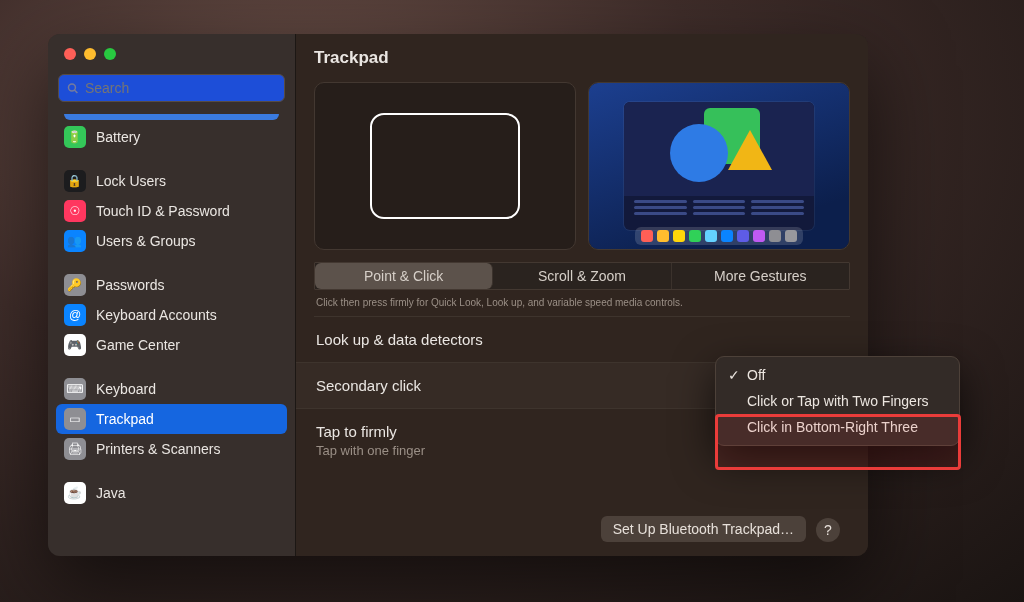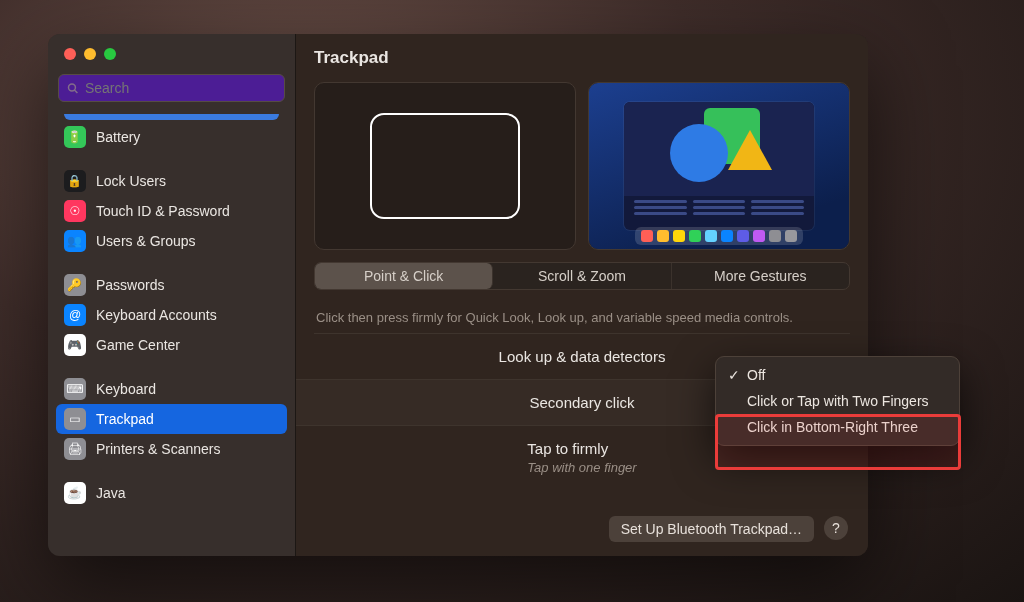--- a/index.html
+++ b/index.html
@@ -41,21 +41,21 @@
     padding: 14px 0 14px 16px;
   }
   .traffic span { width: 12px; height: 12px; border-radius: 50%; }
   .tl-close { background: #fe5f57; }
   .tl-min { background: #febc2e; }
   .tl-max { background: #28c840; }
   .search-wrap { padding: 0 10px 10px; }
   .search {
     display: flex;
     align-items: center;
-    background: #4c1d95;
+    background: #1d4ed8;
     border: 1px solid #574c44;
     border-radius: 6px;
     height: 28px;
     padding: 0 8px;
     color: #8f867e;
   }
   .search svg { margin-right: 6px; opacity:.7 }
   .search input {
     background: transparent; border: none; outline: none;
     color: #d6cfc8; font-size: 14px; width: 100%;
@@ -139,49 +139,49 @@
   .dp-art .tr { position:absolute; left:104px; top:28px; width:0; height:0;
      border-left:22px solid transparent; border-right:22px solid transparent; border-bottom:40px solid #f1b615;}
   .dp-lines { height:34px; padding:4px 10px; display:flex; gap:6px;}
   .dp-lines div{flex:1; display:flex; flex-direction:column; gap:3px;}
   .dp-lines span{height:3px; background:#3a4a86; border-radius:2px; display:block;}
   .dp-dock { position:absolute; bottom:4px; left:50%; transform:translateX(-50%);
     display:flex; gap:4px; padding:3px 6px; background:rgba(255,255,255,.15); border-radius:6px;}
   .dp-dock i { width:12px; height:12px; border-radius:3px;}
   
   .seg {
-    margin: 0 18px 17px;
+    margin: 0 18px 4px;
     background:#2a231f;
     border:1px solid #433831;
-    border-radius:7px;
+    border-radius:1px;
     display:flex;
     height:28px;
     font-size:14px;
   }
   .seg-item { flex:1; display:flex; align-items:center; justify-content:center; color:#d6cfc8; border-right:1px solid #3b322c;}
   .seg-item:last-child{border-right:none;}
   .seg-item.active { background:#5c524b; border-radius:6px;}
   .scroll-section { padding: 0 18px; }
-  .desc { font-size:13px; color:#9a8f86; line-height:1.35; padding:2px 2px 6px;}
+  .desc { font-size:10px; color:#9a8f86; line-height:1.35; padding:2px 2px 6px;}
   .row {
-    display:flex; align-items:center; justify-content:center;
+    display:flex; align-items:center; justify-content:space-between;
     padding: 14px 2px;
     border-top:1px solid #3e342d;
     font-size:15px;
   }
-  .row .sub { font-size:13px; color:#9a8f86; margin-top:3px;font-style:italic;}
+  .row .sub { font-size:13px; color:#9a8f86; margin-top:3px;}
   .row.secondary { background:#362b25; margin:0 -18px; padding-left:20px; padding-right:20px; border-top:1px solid #3e342d; border-bottom:1px solid #3e342d;}
   .dropdown-val { display:flex; align-items:center; gap:5px; font-size:14px; color:#d6cfc8;}
   .stepper { width:11px; height:16px; position:relative; opacity:.7;}
   .stepper::before, .stepper::after { content:""; position:absolute; left:2px; width:0; height:0; border-left:4px solid transparent; border-right:4px solid transparent;}
   .stepper::before{ top:0; border-bottom:5px solid #d6cfc8;}
   .stepper::after{ bottom:0; border-top:5px solid #d6cfc8;}
   .footer {
-    position:absolute; bottom:14px; right:20px;
-    display:flex; align-items:flex-start; gap:10px;margin-left:6px;
+    position:absolute; bottom:14px; right:28px;
+    display:flex; align-items:flex-end; gap:10px;margin-left:6px;
   }
   .btn {
     background:#4c413a; border:none; border-radius:6px;
     color:#e7e0da; font-size:14px; height:26px; padding:0 12px;
     display:flex; align-items:center;
   }
   .help-btn {
     width:24px; height:24px; border-radius:50%;
     background:#4c413a; display:flex; align-items:center; justify-content:center;
     font-size:14px; color:#e7e0da;

